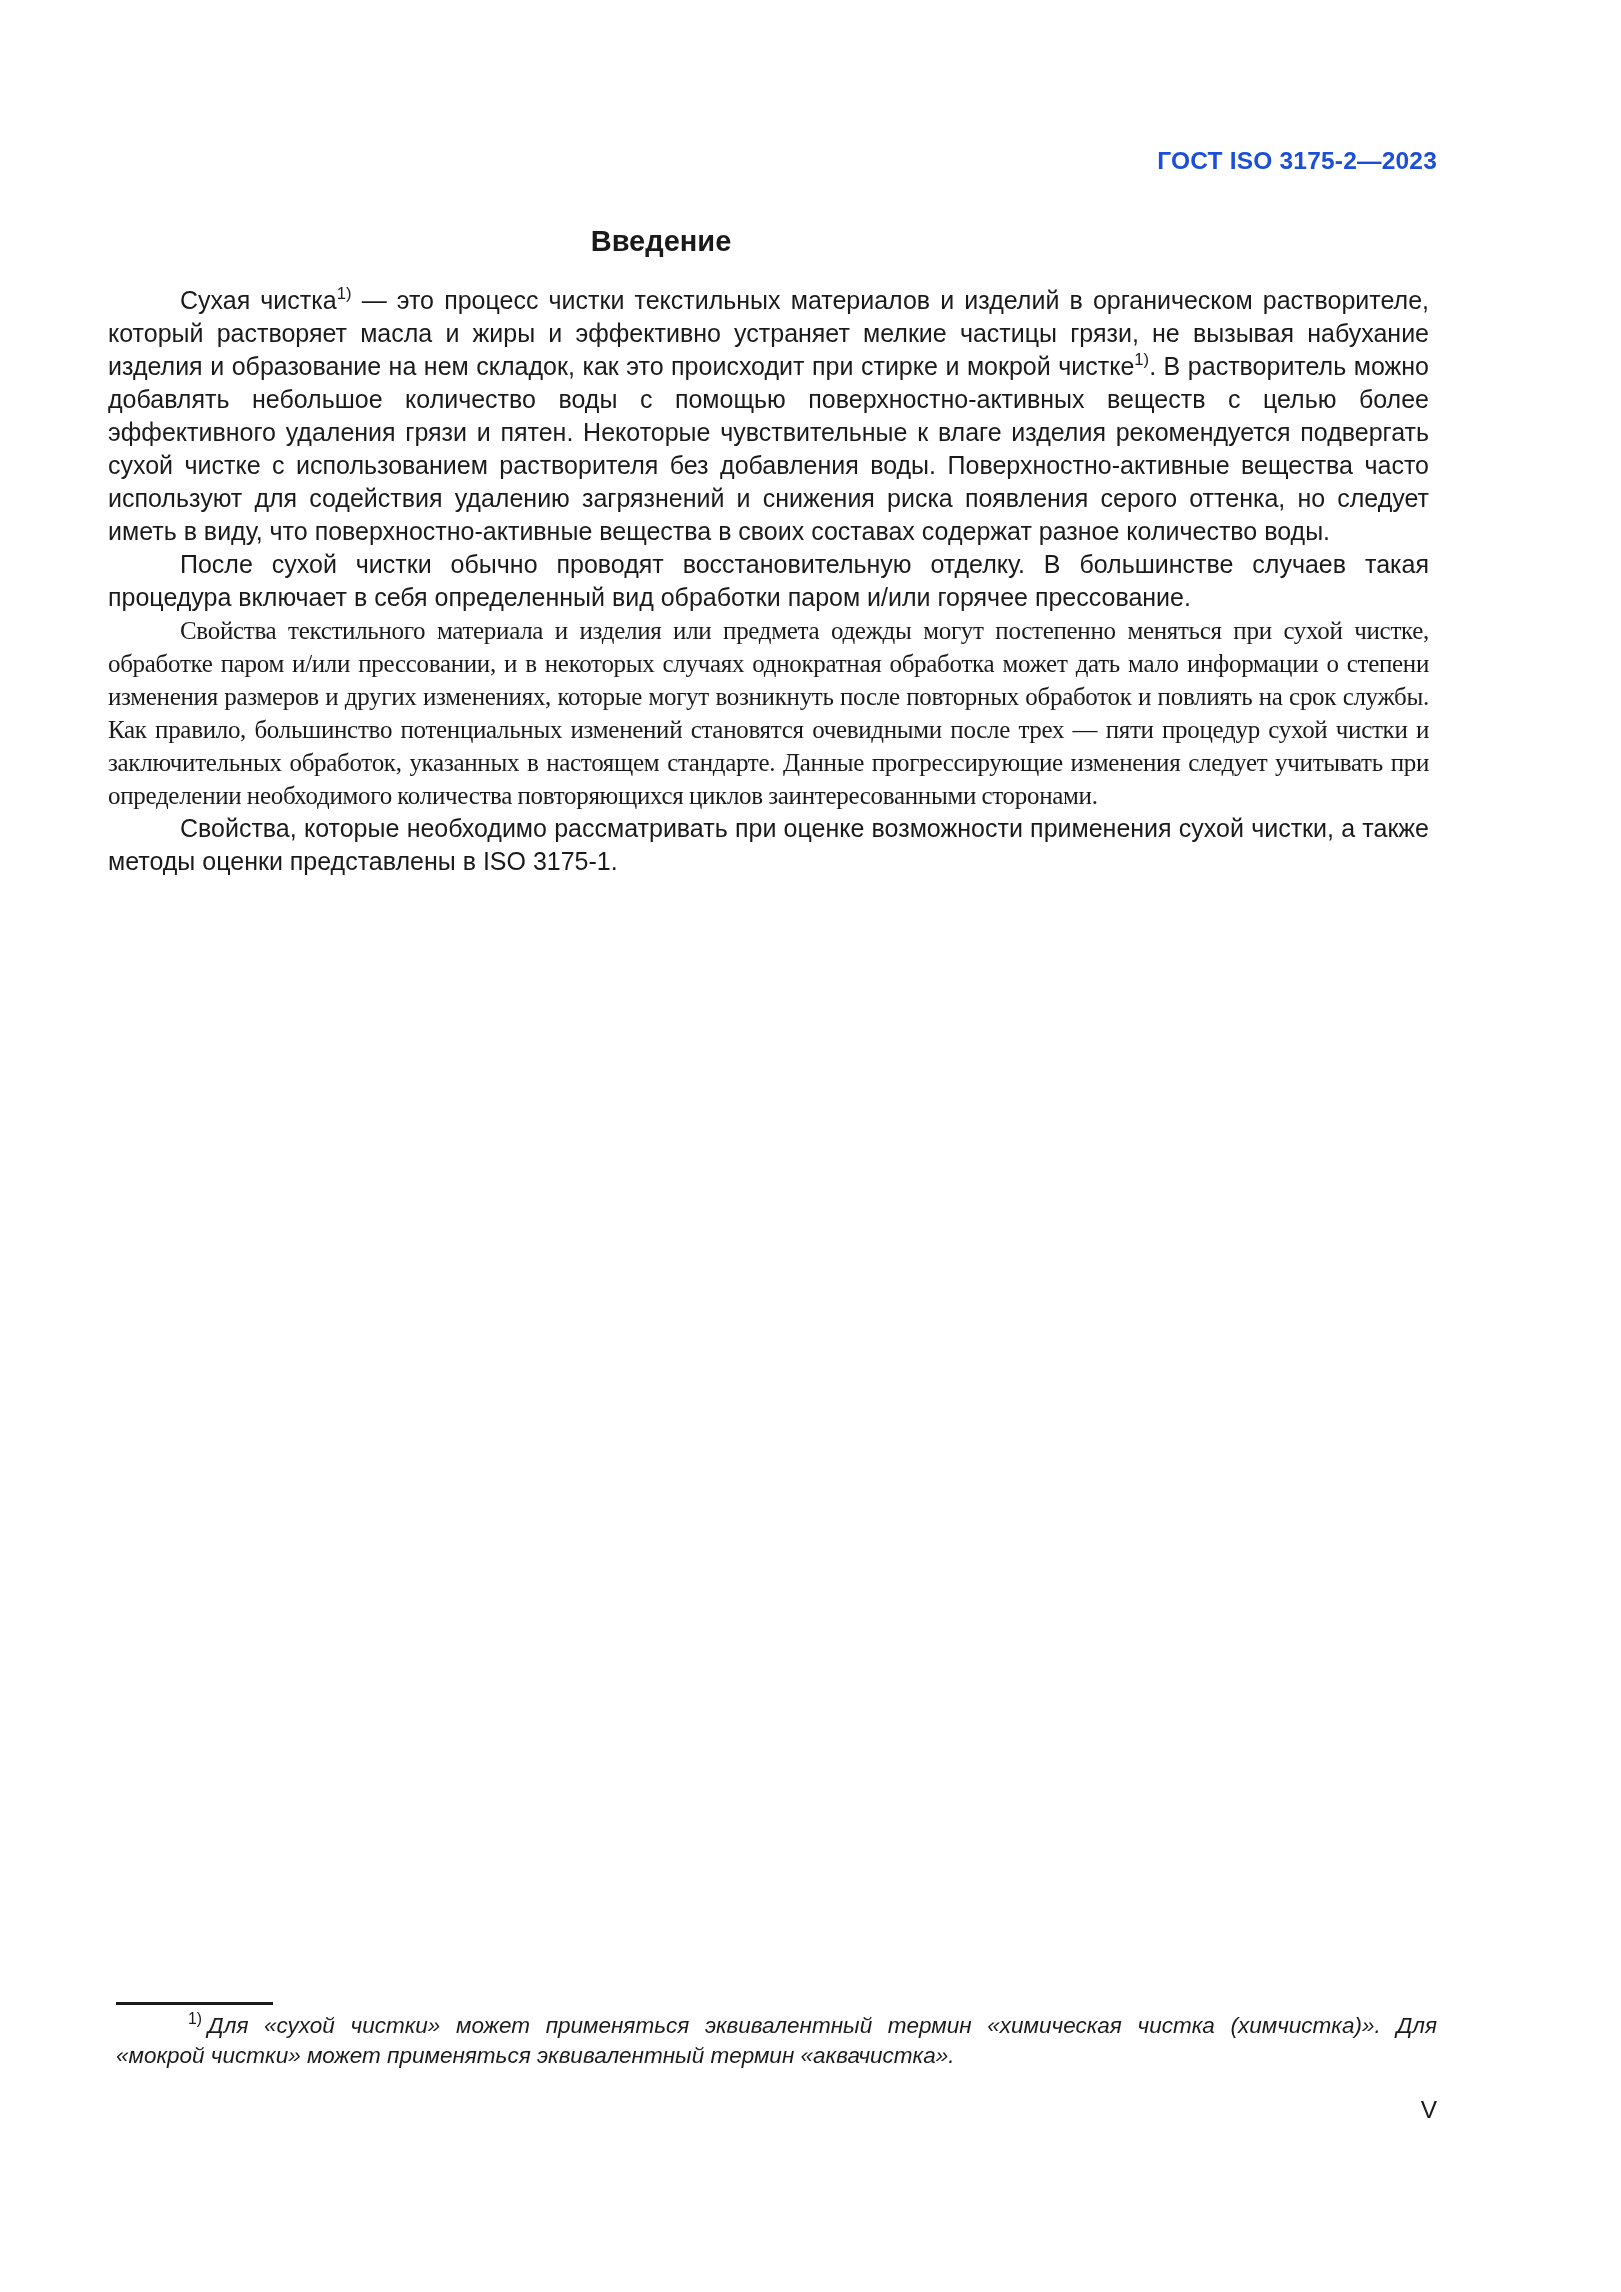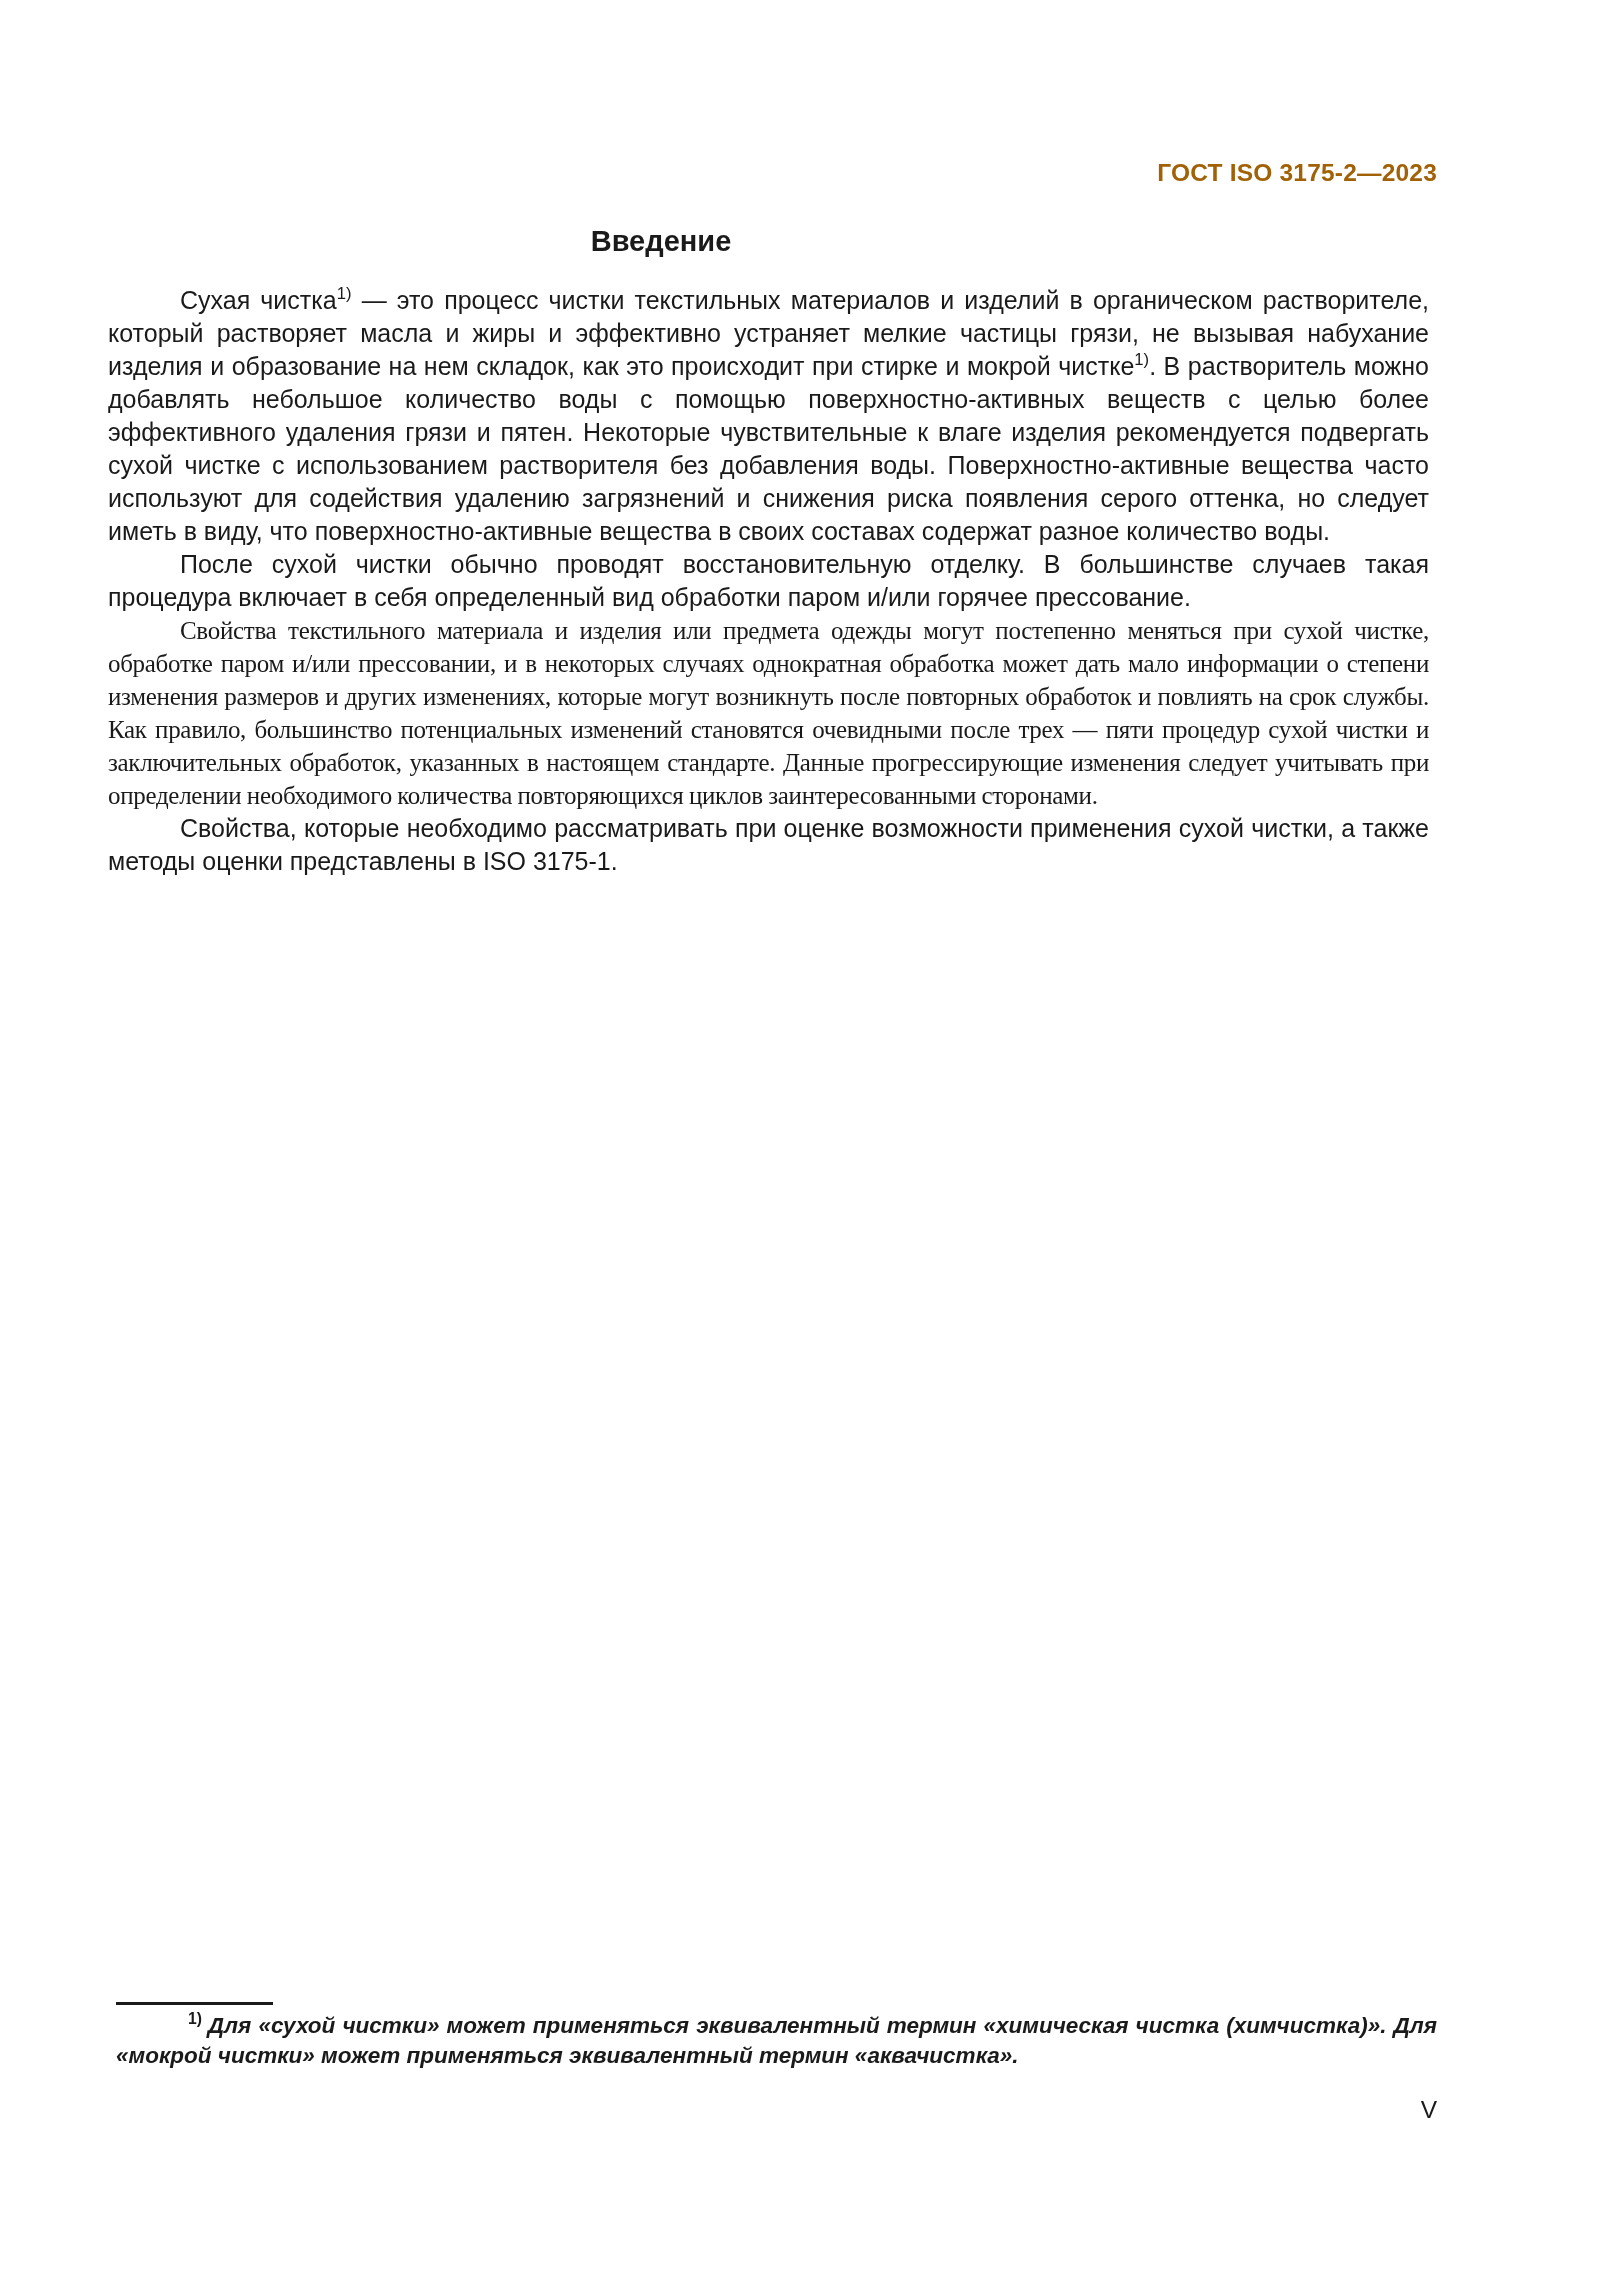--- a/index.html
+++ b/index.html
@@ -10,26 +10,26 @@
     body {
       width: 1621px;
       height: 2293px;
       position: relative;
       overflow: hidden;
       font-family: "Liberation Sans", "DejaVu Sans", sans-serif;
       color: #1a1a1a;
     }
     .doc-code {
       position: absolute;
-      top: 159px;
+      top: 147px;
       right: 184px;
       font-size: 24.5px;
       font-weight: bold;
       letter-spacing: 0.2px;
-      color: #a16207;
+      color: #1d4ed8;
     }
     .page-title {
       position: absolute;
       top: 225px;
       left: 0;
       width: 1322px;
       text-align: center;
       font-size: 29px;
       font-weight: bold;
       color: #1a1a1a;
@@ -75,21 +75,20 @@
       width: 1321px;
       font-size: 22.5px;
       line-height: 30px;
       font-style: italic;
       text-align: justify;
       color: #1a1a1a;
     }
     .footnote p {
       margin: 0;
       text-indent: 72px;
-      font-weight: bold;
     }
     .footnote sup {
       font-style: normal;
       font-size: 15.7px;
       line-height: 0;
       vertical-align: 8.8px;
       margin-right: 5.9px;
     }
     .page-number {
       position: absolute;

